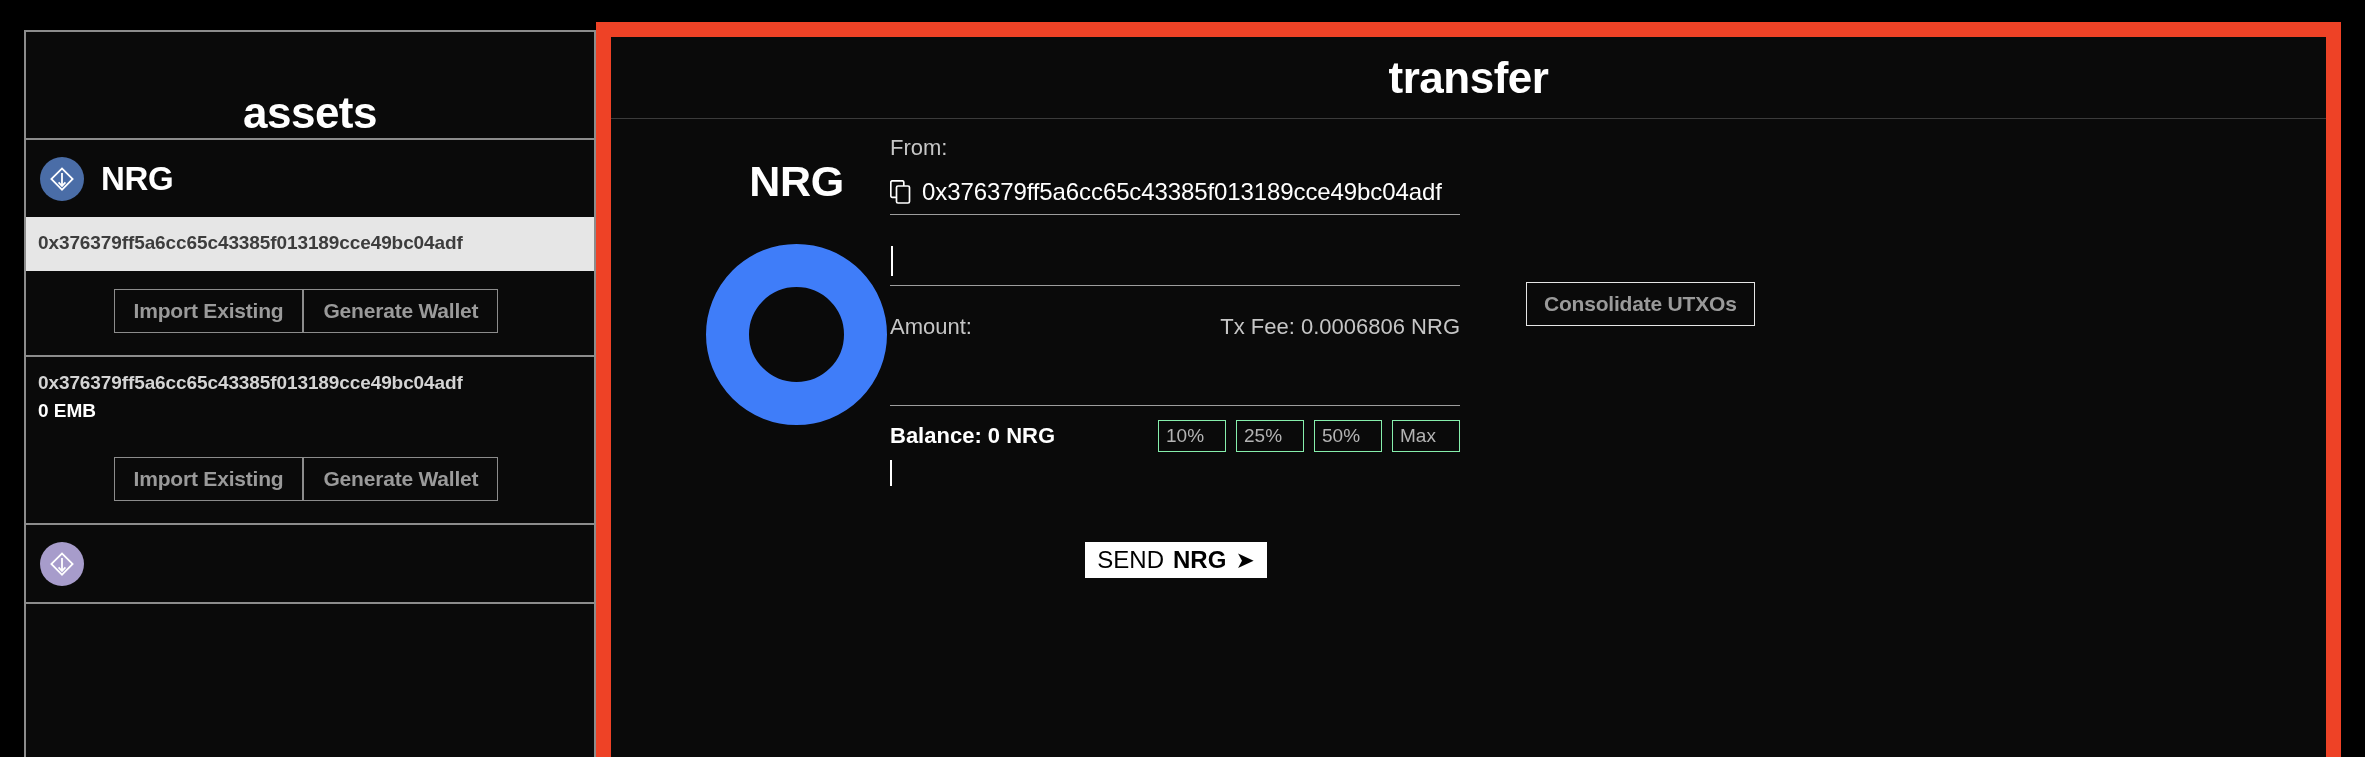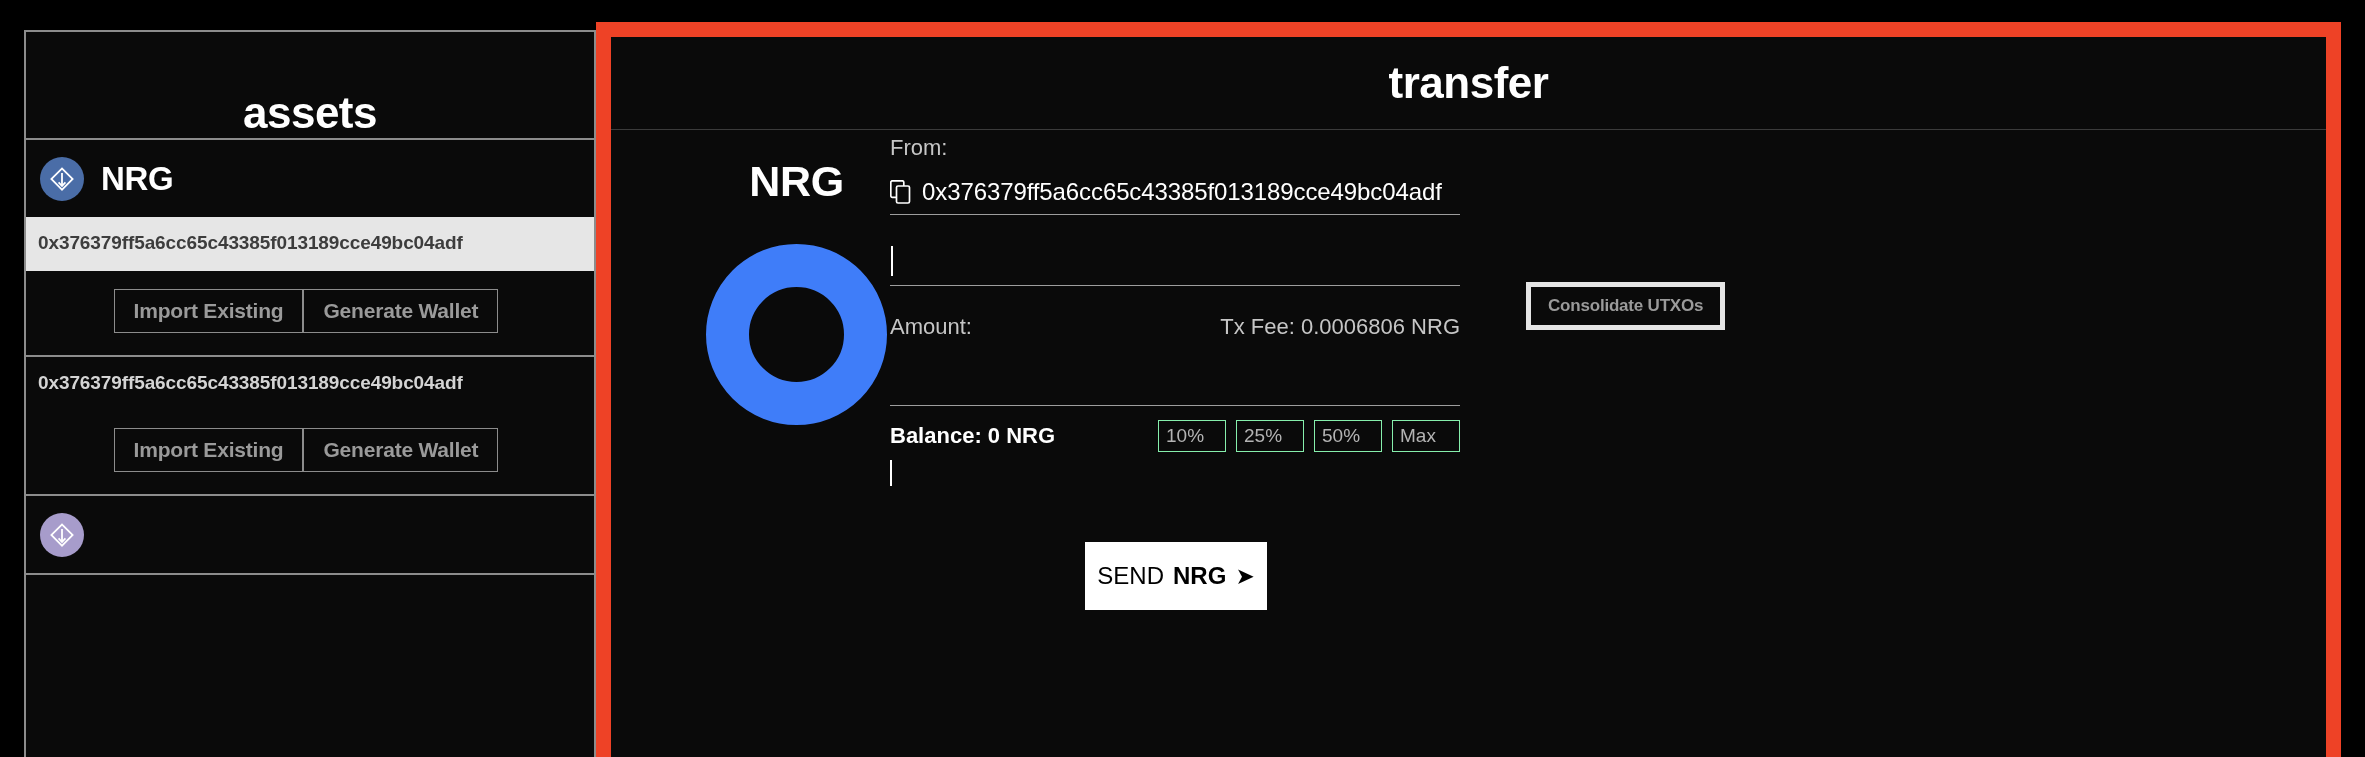--- a/index.html
+++ b/index.html
@@ -132,21 +132,21 @@
   }
 
   .transfer-inner {
     position: relative;
     width: 100%;
     height: 100%;
     background: #0a0a0a;
   }
 
   .transfer-header {
-    height: 93px;
+    height: 82px;
     display: flex;
     align-items: center;
     justify-content: center;
     border-bottom: 1px solid #3b3b3b;
   }
   .transfer-header-title {
     color: #ffffff;
     font-size: 44px;
     font-weight: 700;
     letter-spacing: -0.5px;
@@ -287,46 +287,46 @@
     background: #ffffff;
     margin-top: 8px;
   }
 
   
   .send-btn {
     position: absolute;
     left: 474px;
     top: 505px;
     width: 182px;
-    height: 68px;
+    height: 36px;
     background: #ffffff;
     border: none;
     color: #000000;
     font-family: "Liberation Sans", sans-serif;
     font-size: 24px;
     display: flex;
     align-items: center;
     justify-content: center;
     gap: 9px;
     cursor: pointer;
   }
   .send-btn .send-word { font-weight: 400; }
   .send-btn .send-token { font-weight: 700; }
   .send-btn .send-arrow { font-size: 23px; line-height: 1; }
 
   
   .consolidate-btn {
     position: absolute;
     left: 915px;
     top: 245px;
-    border: 5px solid #e5e5e5;
+    border: 1px solid #e5e5e5;
     background: transparent;
     color: #9a9a9a;
     font-family: "Liberation Sans", sans-serif;
-    font-size: 17px;
+    font-size: 21px;
     font-weight: 700;
     letter-spacing: -0.2px;
     padding: 9px 17px;
     cursor: pointer;
     white-space: nowrap;
   }
 </style>
 </head>
 <body>
 
@@ -357,20 +357,21 @@
       <div class="asset-actions">
         <button class="ghost-btn">Import Existing</button>
         <button class="ghost-btn">Generate Wallet</button>
       </div>
     </div>
 
     <div class="asset-block">
 
       <div class="asset-wallet-row dark">
         <div class="wallet-address">0x376379ff5a6cc65c43385f013189cce49bc04adf</div>
+        <div class="wallet-balance">0 EMB</div>
       </div>
 
       <div class="asset-actions">
         <button class="ghost-btn">Import Existing</button>
         <button class="ghost-btn">Generate Wallet</button>
       </div>
     </div>
 
     <div class="asset-block">
       <div class="asset-head">

